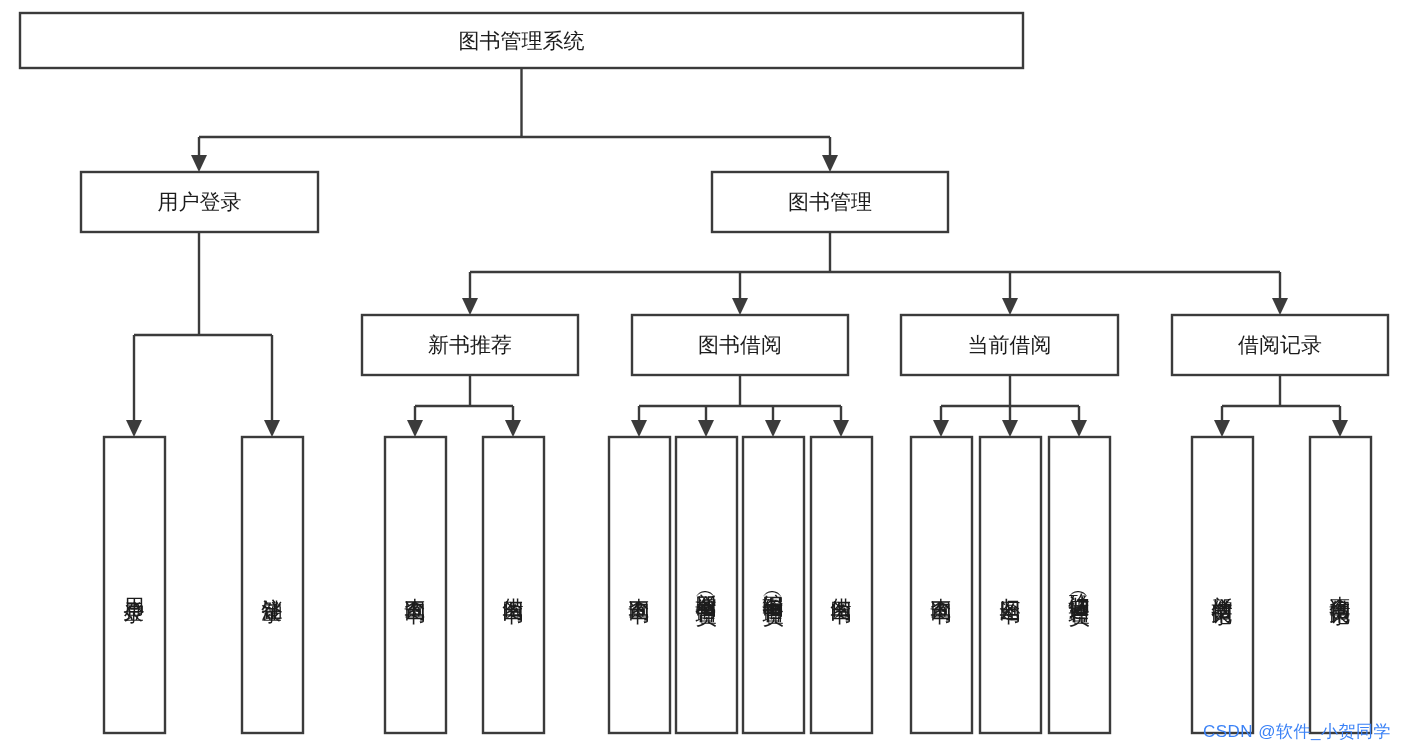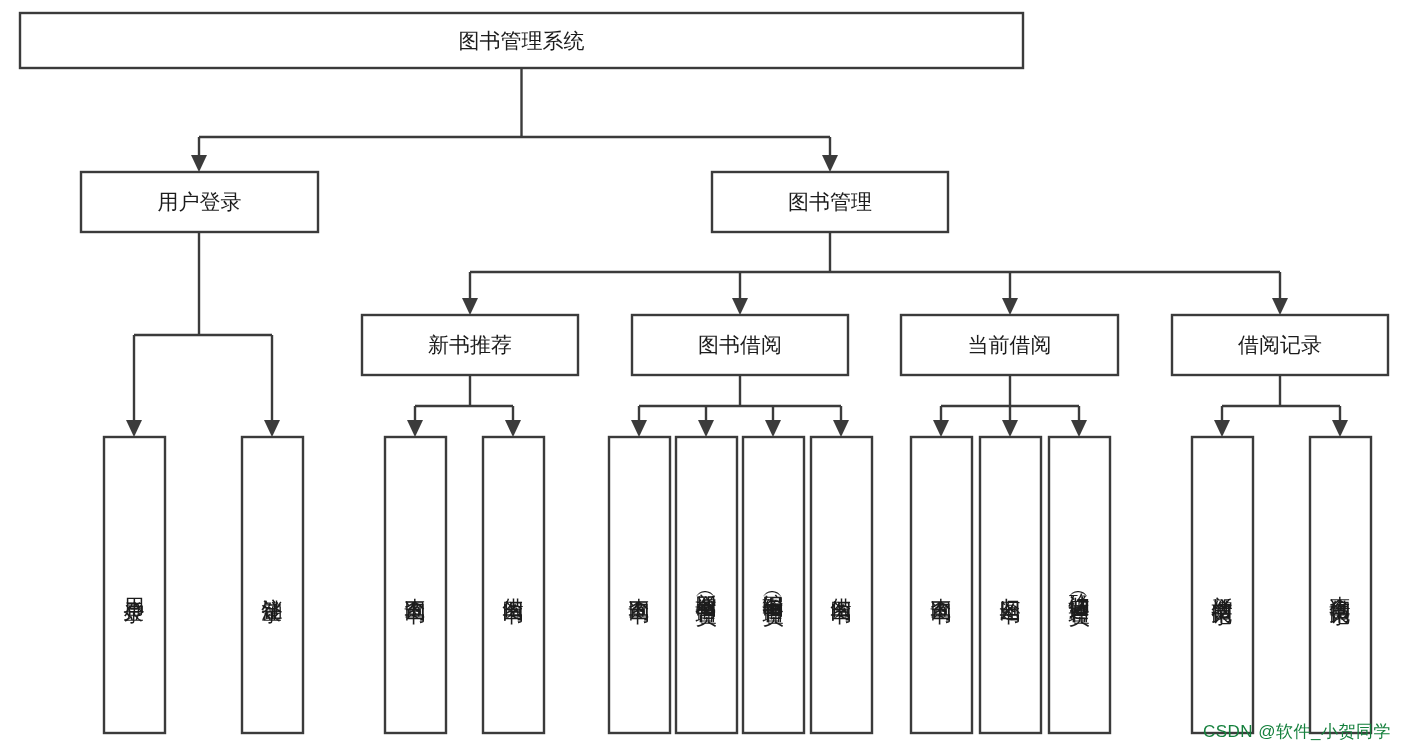--- a/index.html
+++ b/index.html
@@ -63,21 +63,21 @@
     justify-content: center;
     text-align: center;
     user-select: none;
   }
   .watermark {
     position: absolute;
     right: 14px;
     bottom: 4px;
     font-family: "Liberation Sans", "DejaVu Sans", sans-serif;
     font-size: 17px;
-    color: #15803d;
+    color: #3b82f6;
     letter-spacing: 0.5px;
     white-space: nowrap;
     pointer-events: none;
   }
 </style>
 </head>
 <body>
 
 <div id="diagram-root">
 

